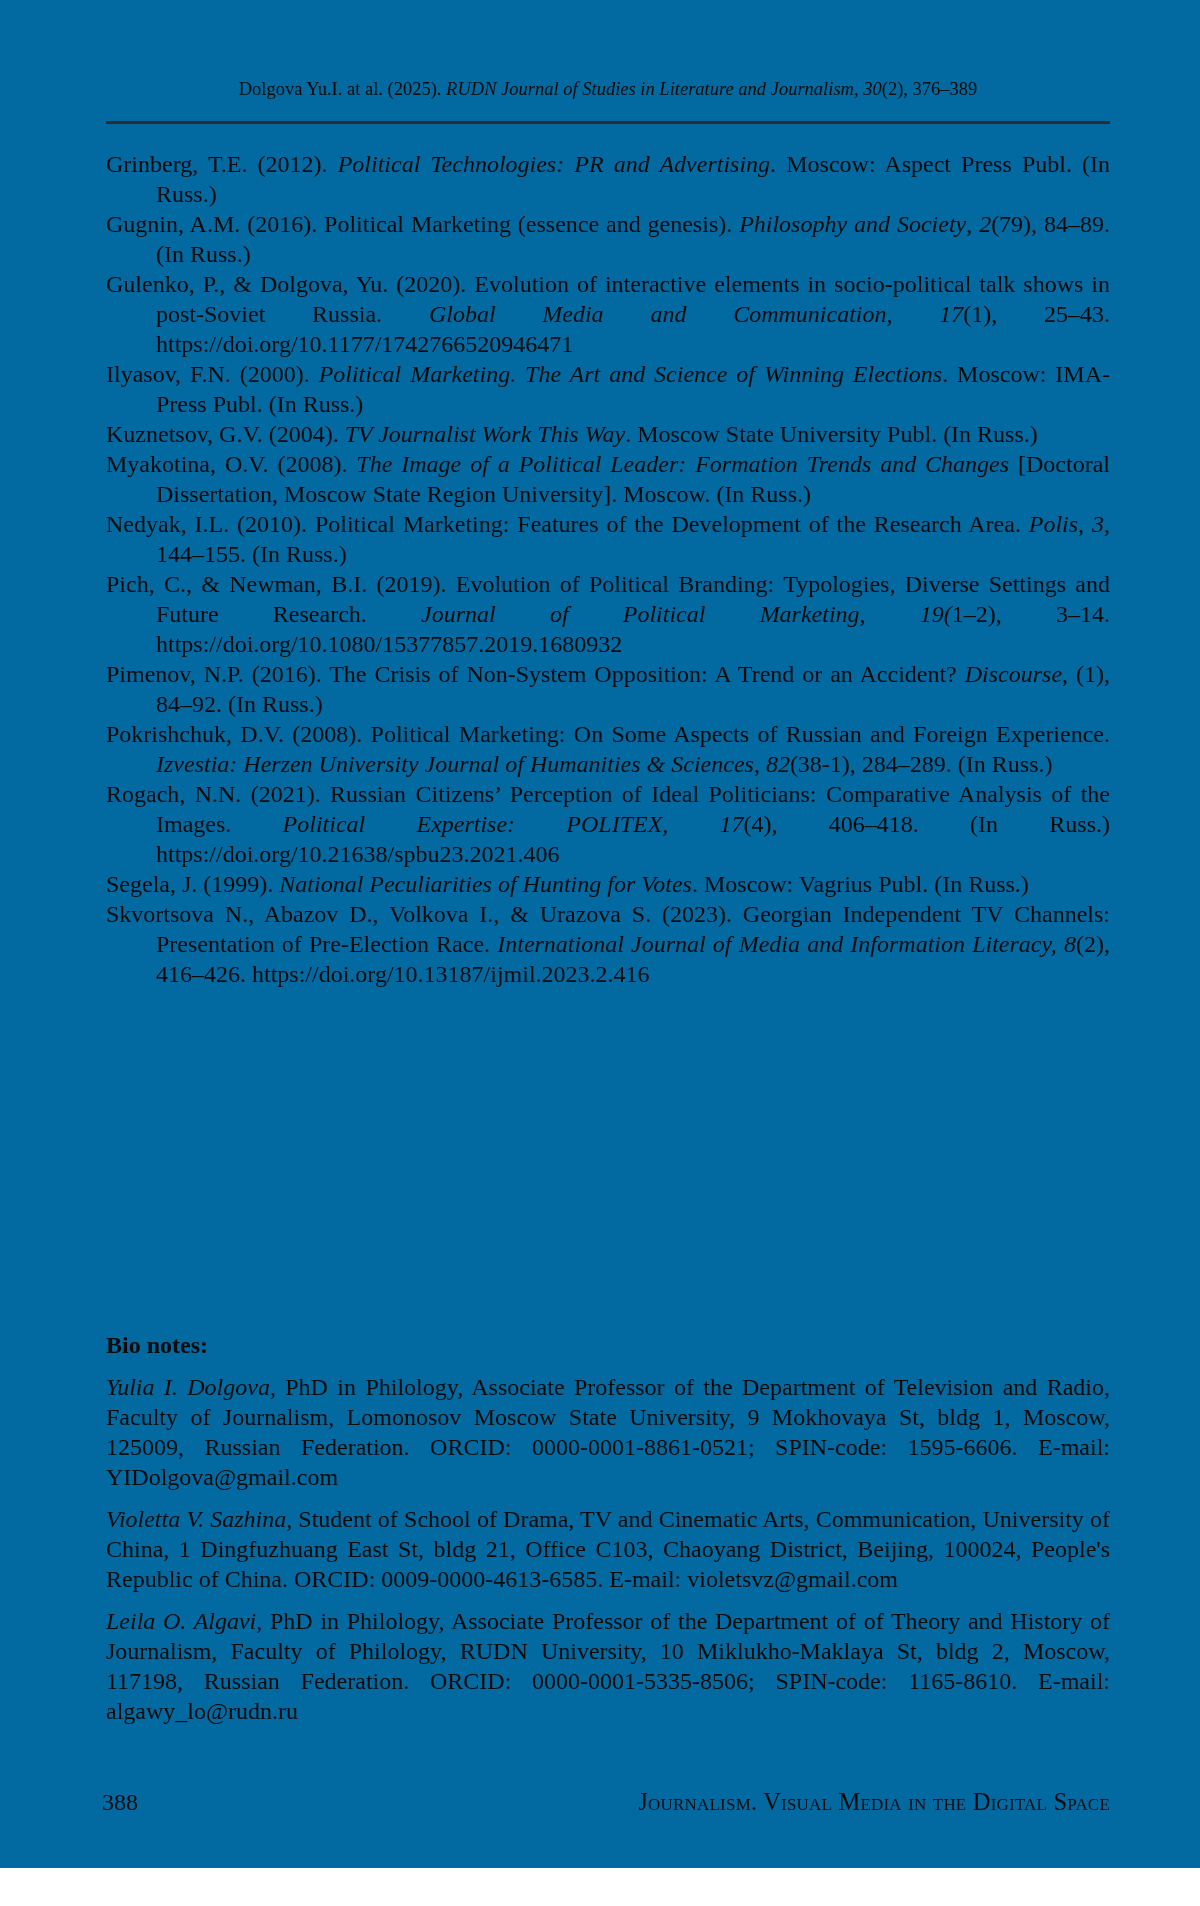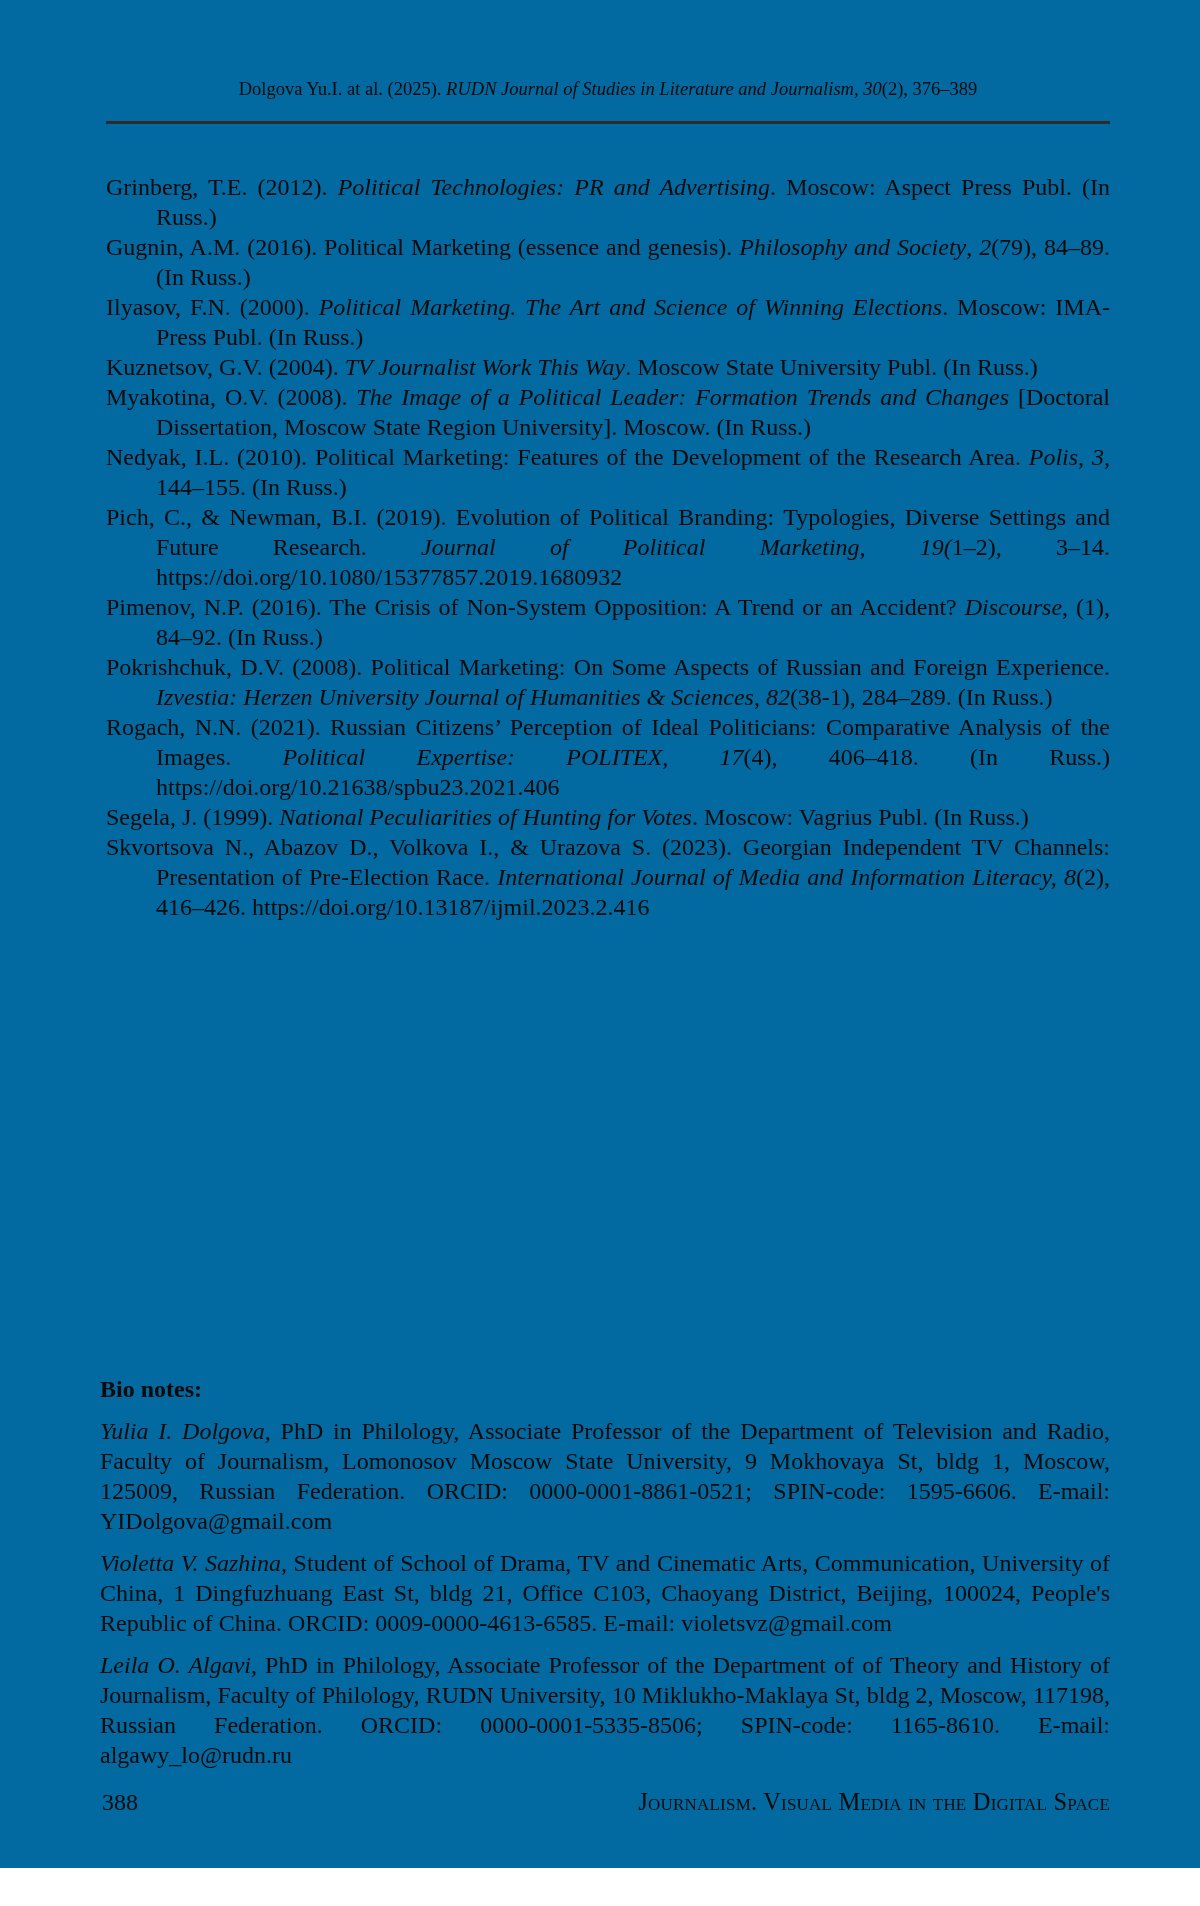--- a/index.html
+++ b/index.html
@@ -27,39 +27,38 @@
     line-height: 22px;
     white-space: nowrap;
   }
   .rule {
     margin-top: 21px;
     border: 0;
     border-top: 3px solid #2c2c2c;
     height: 0;
   }
   .references {
-    margin-top: 48px;
+    margin-top: 25px;
     font-size: 24px;
     line-height: 30px;
     text-align: justify;
     text-justify: inter-word;
   }
   p.ref {
     margin: 0;
     padding-left: 50px;   
     text-indent: -50px;
   }
   .bio-section {
     position: absolute;
     top: 1330px;
-    left: 100px;
+    left: 106px;
     right: 90px;
     font-size: 24px;
     line-height: 30px;
-    margin-top: 44px;
   }
   .bio-heading {
     margin: 0;
     font-size: 24px;
     font-weight: bold;
     line-height: 30px;
   }
   p.bio {
     margin: 12px 0 0 0;
     text-align: justify;
@@ -90,20 +89,21 @@
 
 <div class="page">
   <div class="content">
     <div class="running-head"><span>Dolgova Yu.I. at al. (2025). </span><i>RUDN Journal of Studies in Literature and Journalism, 30</i><span>(2), 376–389</span></div>
 
     <hr class="rule">
 
     <div class="references">
         <p class="ref"><span>Grinberg, T.E. (2012). </span><i>Political Technologies: PR and Advertising</i><span>. Moscow: Aspect Press Publ. (In Russ.)</span></p>
         <p class="ref"><span>Gugnin, A.M. (2016). Political Marketing (essence and genesis). </span><i>Philosophy and Society</i><span>, </span><i>2</i><span>(79), 84–89. (In Russ.)</span></p>
+        <p class="ref"><span>Gulenko, P., &amp; Dolgova, Yu. (2020). Evolution of interactive elements in socio-political talk shows in post-Soviet Russia. </span><i>Global Media and Communication, 17</i><span>(1), 25–43. https://doi.org/10.1177/1742766520946471</span></p>
         <p class="ref"><span>Ilyasov, F.N. (2000). </span><i>Political Marketing. The Art and Science of Winning Elections</i><span>. Moscow: IMA-Press Publ. (In Russ.)</span></p>
         <p class="ref"><span>Kuznetsov, G.V. (2004). </span><i>TV Journalist Work This Way</i><span>. Moscow State University Publ. (In Russ.)</span></p>
         <p class="ref"><span>Myakotina, O.V. (2008). </span><i>The Image of a Political Leader: Formation Trends and Changes</i><span> [Doctoral Dissertation, Moscow State Region University]. Moscow. (In Russ.)</span></p>
         <p class="ref"><span>Nedyak, I.L. (2010). Political Marketing: Features of the Development of the Research Area. </span><i>Polis, 3,</i><span> 144–155. (In Russ.)</span></p>
         <p class="ref"><span>Pich, C., &amp; Newman, B.I. (2019). Evolution of Political Branding: Typologies, Diverse Settings and Future Research. </span><i>Journal of Political Marketing</i><span>, </span><i>19(</i><span>1–2), 3–14. https://doi.org/10.1080/15377857.2019.1680932</span></p>
         <p class="ref"><span>Pimenov, N.P. (2016). The Crisis of Non-System Opposition: A Trend or an Accident? </span><i>Discourse</i><span>, (1), 84–92. (In Russ.)</span></p>
         <p class="ref"><span>Pokrishchuk, D.V. (2008). Political Marketing: On Some Aspects of Russian and Foreign Experience. </span><i>Izvestia: Herzen University Journal of Humanities &amp; Sciences</i><span>, </span><i>82</i><span>(38-1), 284–289. (In Russ.)</span></p>
         <p class="ref"><span>Rogach, N.N. (2021). Russian Citizens’ Perception of Ideal Politicians: Comparative Analysis of the Images. </span><i>Political Expertise: POLITEX, 17</i><span>(4), 406–418. (In Russ.) https://doi.org/10.21638/spbu23.2021.406</span></p>
         <p class="ref"><span>Segela, J. (1999). </span><i>National Peculiarities of Hunting for Votes</i><span>. Moscow: Vagrius Publ. (In Russ.)</span></p>
         <p class="ref"><span>Skvortsova N., Abazov D., Volkova I., &amp; Urazova S. (2023). Georgian Independent TV Channels: Presentation of Pre-Election Race. </span><i>International Journal of Media and Information Literacy, 8</i><span>(2), 416–426. https://doi.org/10.13187/ijmil.2023.2.416</span></p>

